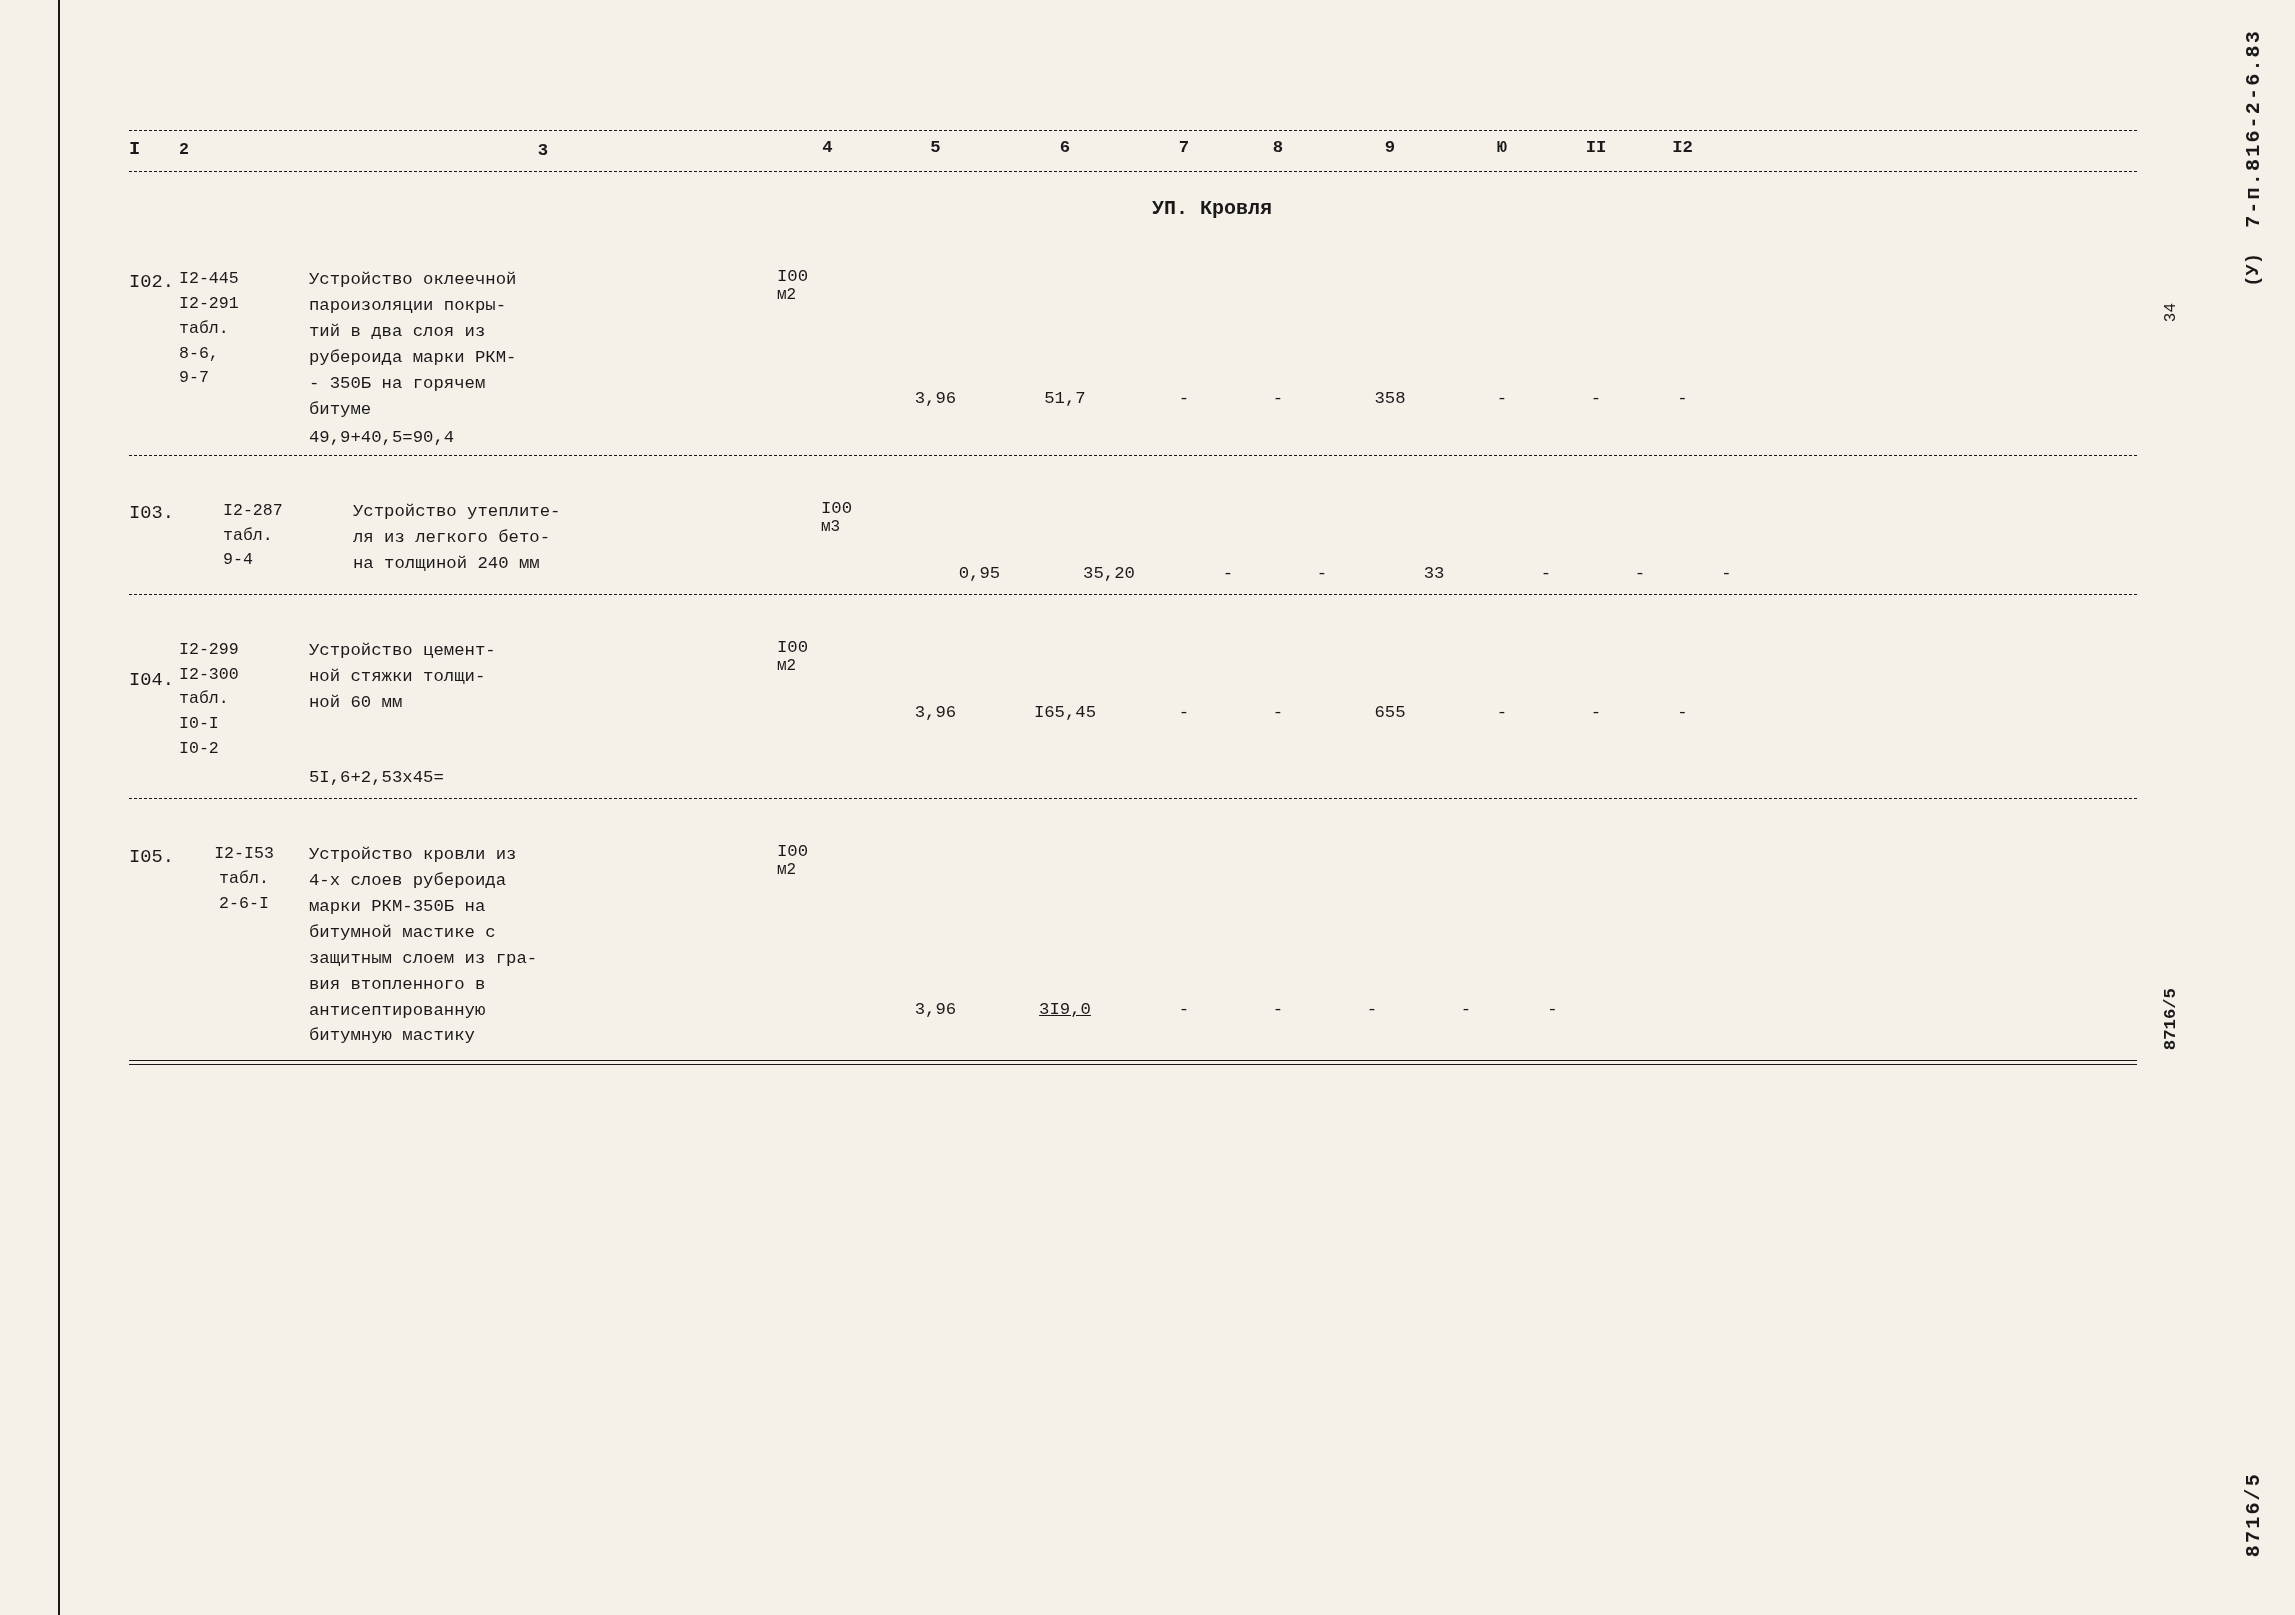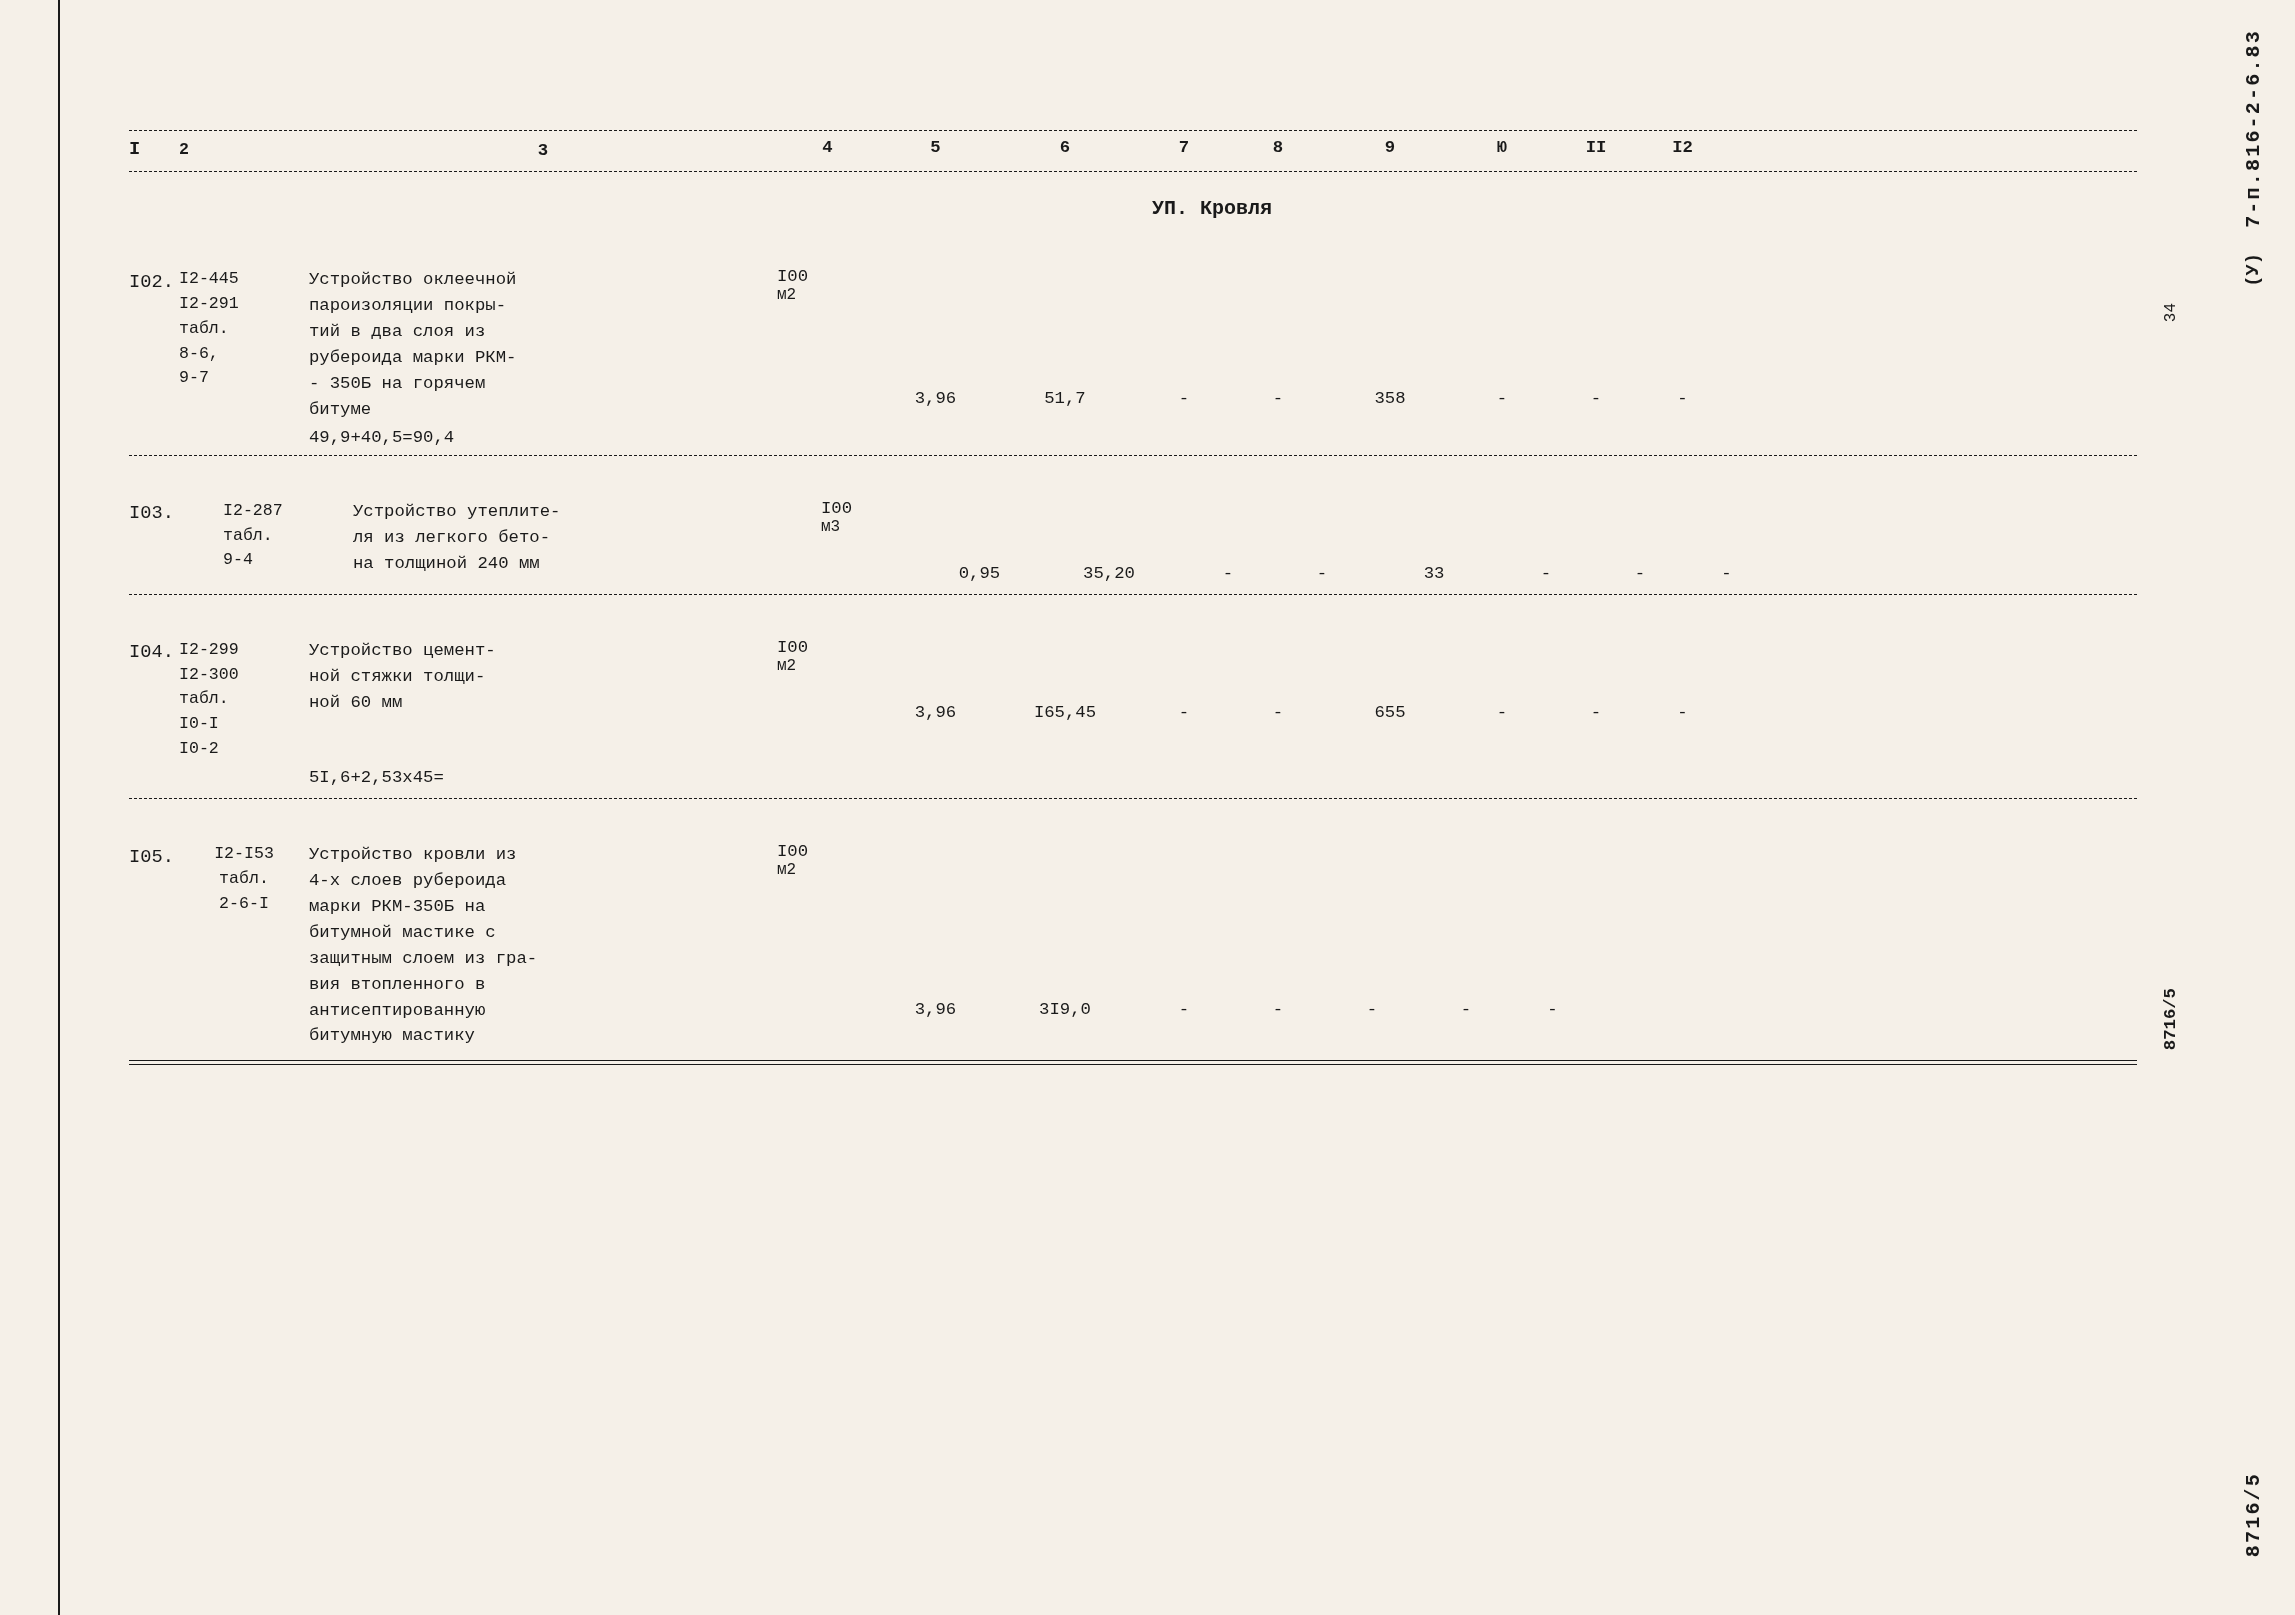--- a/index.html
+++ b/index.html
@@ -197,21 +197,21 @@
         <div class="c9" style="padding-top:65px;">33</div>
         <div class="c10" style="padding-top:65px;">-</div>
         <div class="c11" style="padding-top:65px;">-</div>
         <div class="c12" style="padding-top:65px;">-</div>
       </div>
       <div class="bottom-dashes" style="margin-top:10.8px;"></div>
     </div>
 
     <div class="data-block row-top-gap" style="margin-top:21.6px;">
       <div class="data-row">
-        <div class="c1" style="padding-top:3.6px;">I04.</div>
+        <div class="c1" style="padding-top:3.6px;margin-top:28px;">I04.</div>
         <div class="c2" style="white-space:pre-line; line-height:1.5;">I2-299
 I2-300
 табл.
 I0-I
 I0-2</div>
         <div class="c3" style="white-space:pre-line; line-height:1.5;">Устройство цемент-
 ной стяжки толщи-
 ной 60 мм</div>
         <div class="c4" style="display:flex;flex-direction:column;justify-content:flex-end;align-items:flex-start;">
           <div style="font-size:17.3px;">I00</div>
@@ -246,21 +246,21 @@
 битумной мастике с
 защитным слоем из гра-
 вия втопленного в
 антисептированную
 битумную мастику</div>
         <div class="c4" style="display:flex;flex-direction:column;justify-content:flex-end;align-items:flex-start;">
           <div style="font-size:17.3px;">I00</div>
           <div style="font-size:16px;">м2</div>
         </div>
         <div class="c5" style="padding-top:158px;">3,96</div>
-        <div class="c6" style="padding-top:158px;">3I9,0</div>
+        <div class="c6" style="padding-top:158px;text-decoration:underline;">3I9,0</div>
         <div class="c7" style="padding-top:158px;">-</div>
         <div class="c8" style="padding-top:158px;">-</div>
         <div class="c10" style="padding-top:158px;">-</div>
         <div class="c11" style="padding-top:158px;">-</div>
         <div class="c12" style="padding-top:158px;">-</div>
       </div>
 
       <div style="position:absolute; right:-43px; bottom:14.4px; writing-mode:vertical-rl; transform:rotate(180deg); font-size:17.3px; font-weight:bold;">8716/5</div>
 
       <div style="border-top:1.4px solid #1a1a1a; margin-top:10.8px;"></div>

